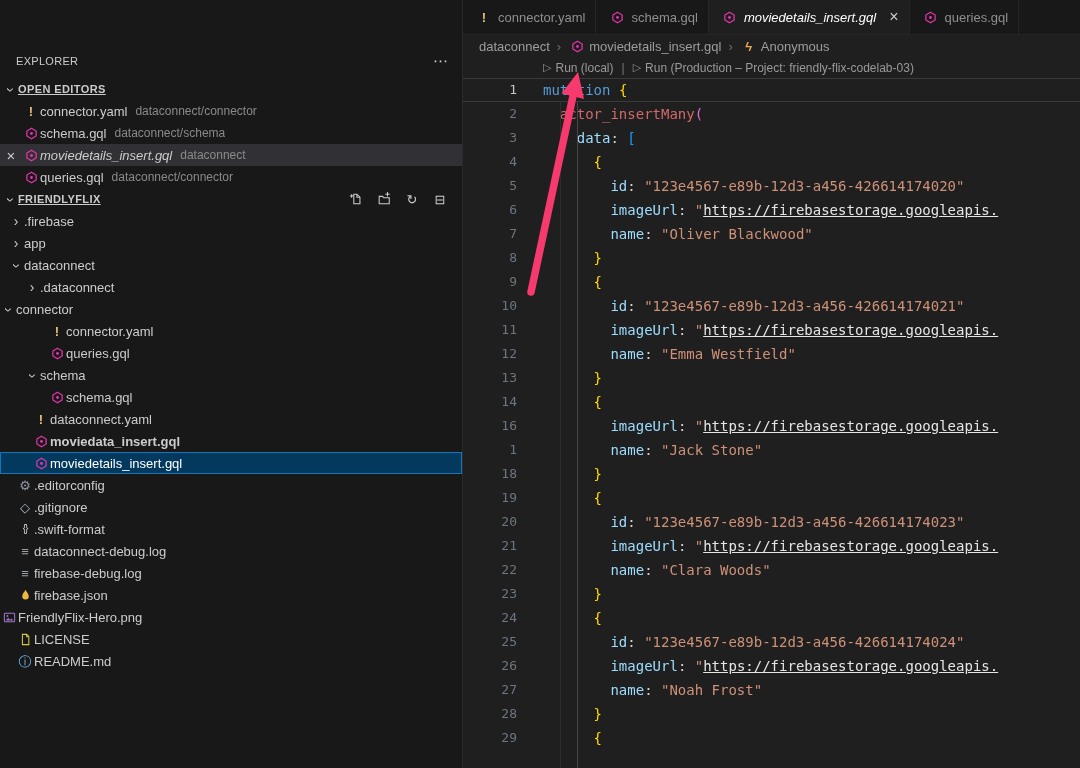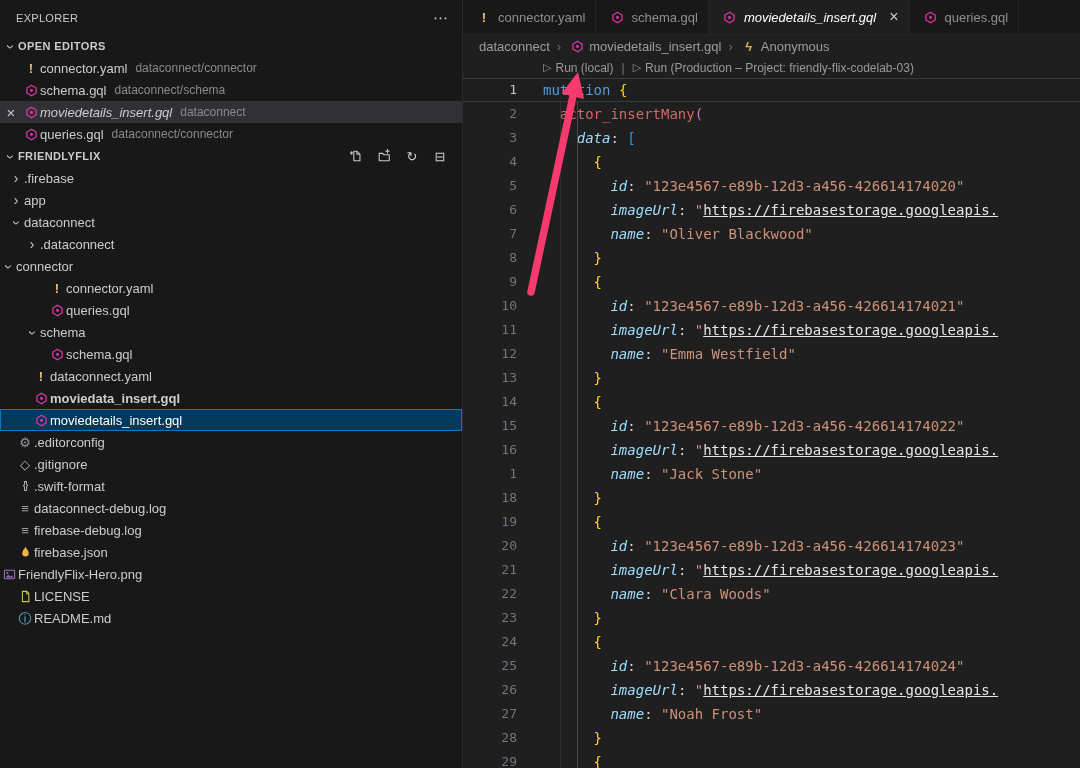--- a/index.html
+++ b/index.html
@@ -9,26 +9,26 @@
     background:#1f1f1f;
     font-family:"Liberation Sans", sans-serif;
     color:#cccccc;
     font-size:13px;
     -webkit-font-smoothing:antialiased;
   }
   .root { display:flex; width:1080px; height:768px; }
 
   
   .sidebar { width:463px; flex:none; background:#181818; border-right:1px solid #2b2b2b; display:flex; flex-direction:column; overflow:hidden; }
-  .sidebar-top { height:35px; display:flex; align-items:center; justify-content:space-between; padding:0 14px 0 16px; }
+  .sidebar-top { height:35px; display:flex; align-items:center; justify-content:space-between; padding:0 14px 0 16px;margin-top:43px; }
   .explorer-title { font-size:11px; color:#cccccc; letter-spacing:.3px; }
   .more { color:#cccccc; font-size:15px; cursor:pointer; }
 
   .section-header { height:22px; display:flex; align-items:center; font-weight:700; font-size:11px; color:#cccccc; cursor:pointer; padding-left:2px; }
-  .section-label { letter-spacing:.4px; }
+  .section-label { letter-spacing:.4px;text-decoration:underline; }
   .actions { margin-left:auto; display:flex; gap:12px; padding-right:14px; font-weight:400; }
   .act { display:inline-flex; align-items:center; justify-content:center; width:16px; height:16px; color:#cccccc; font-size:13px; cursor:pointer; }
 
   .chev { width:16px; flex:none; display:inline-flex; justify-content:center; color:#cccccc; font-size:14px; font-weight:400; transform-origin:50% 55%; }
   .chev.open { transform:rotate(90deg); }
 
   .oe-row, .tree-row { height:22px; display:flex; align-items:center; font-size:13px; color:#cccccc; cursor:pointer; white-space:nowrap; overflow:hidden; }
   .oe-row { padding-left:0; }
   .oe-row.active { background:#313135; }
   .oe-close { width:22px; flex:none; display:flex; justify-content:center; }
@@ -60,21 +60,21 @@
   .lens-sep { color:#777777; }
 
   .cl { display:flex; height:24px; line-height:24px; }
   .cl.current { box-shadow:inset 0 1px 0 #3a3a3a, inset 0 -1px 0 #3a3a3a; }
   .ln { width:54px; flex:none; text-align:right; color:#6e7681; font-size:13px; }
   .cl.current .ln { color:#c6c6c6; }
   .lc { flex:1; padding-left:26px; white-space:pre; overflow:hidden; }
 
   .tk-kw { color:#569cd6; }
   .tk-fn { color:#d16969; }
-  .tk-prop { color:#9cdcfe;font-style:italic; }
+  .tk-prop { color:#9cdcfe; }
   .tk-str { color:#ce9178; }
   .tk-link { color:#e5e5e5; text-decoration:underline; }
   .tk-b1 { color:#ffd700; }
   .tk-b2 { color:#da70d6; }
   .tk-b3 { color:#179fff; }
   .tk-pl { color:#d4d4d4; }
 
   .guide { position:absolute; width:1px; top:45px; bottom:0; background:#2e2e2e; }
   .g1 { left:97px; }
   .g2 { left:114px; background:#474747; }
@@ -427,24 +427,20 @@
           </div>
           <div class="cl">
             <span class="ln">13</span>
             <span class="lc"><span class="tk-pl">      </span><span class="tk-b1">}</span></span>
           </div>
           <div class="cl">
             <span class="ln">14</span>
             <span class="lc"><span class="tk-pl">      </span><span class="tk-b1">{</span></span>
           </div>
           <div class="cl">
-            <span class="ln">15</span>
-            <span class="lc"><span class="tk-pl">        </span><span class="tk-prop">id</span><span class="tk-pl">: </span><span class="tk-str">"123e4567-e89b-12d3-a456-426614174022"</span></span>
-          </div>
-          <div class="cl">
             <span class="ln">16</span>
             <span class="lc"><span class="tk-pl">        </span><span class="tk-prop">imageUrl</span><span class="tk-pl">: </span><span class="tk-str">"</span><span class="tk-link">https://firebasestorage.googleapis.</span></span>
           </div>
           <div class="cl">
             <span class="ln">1</span>
             <span class="lc"><span class="tk-pl">        </span><span class="tk-prop">name</span><span class="tk-pl">: </span><span class="tk-str">"Jack Stone"</span></span>
           </div>
           <div class="cl">
             <span class="ln">18</span>
             <span class="lc"><span class="tk-pl">      </span><span class="tk-b1">}</span></span>

